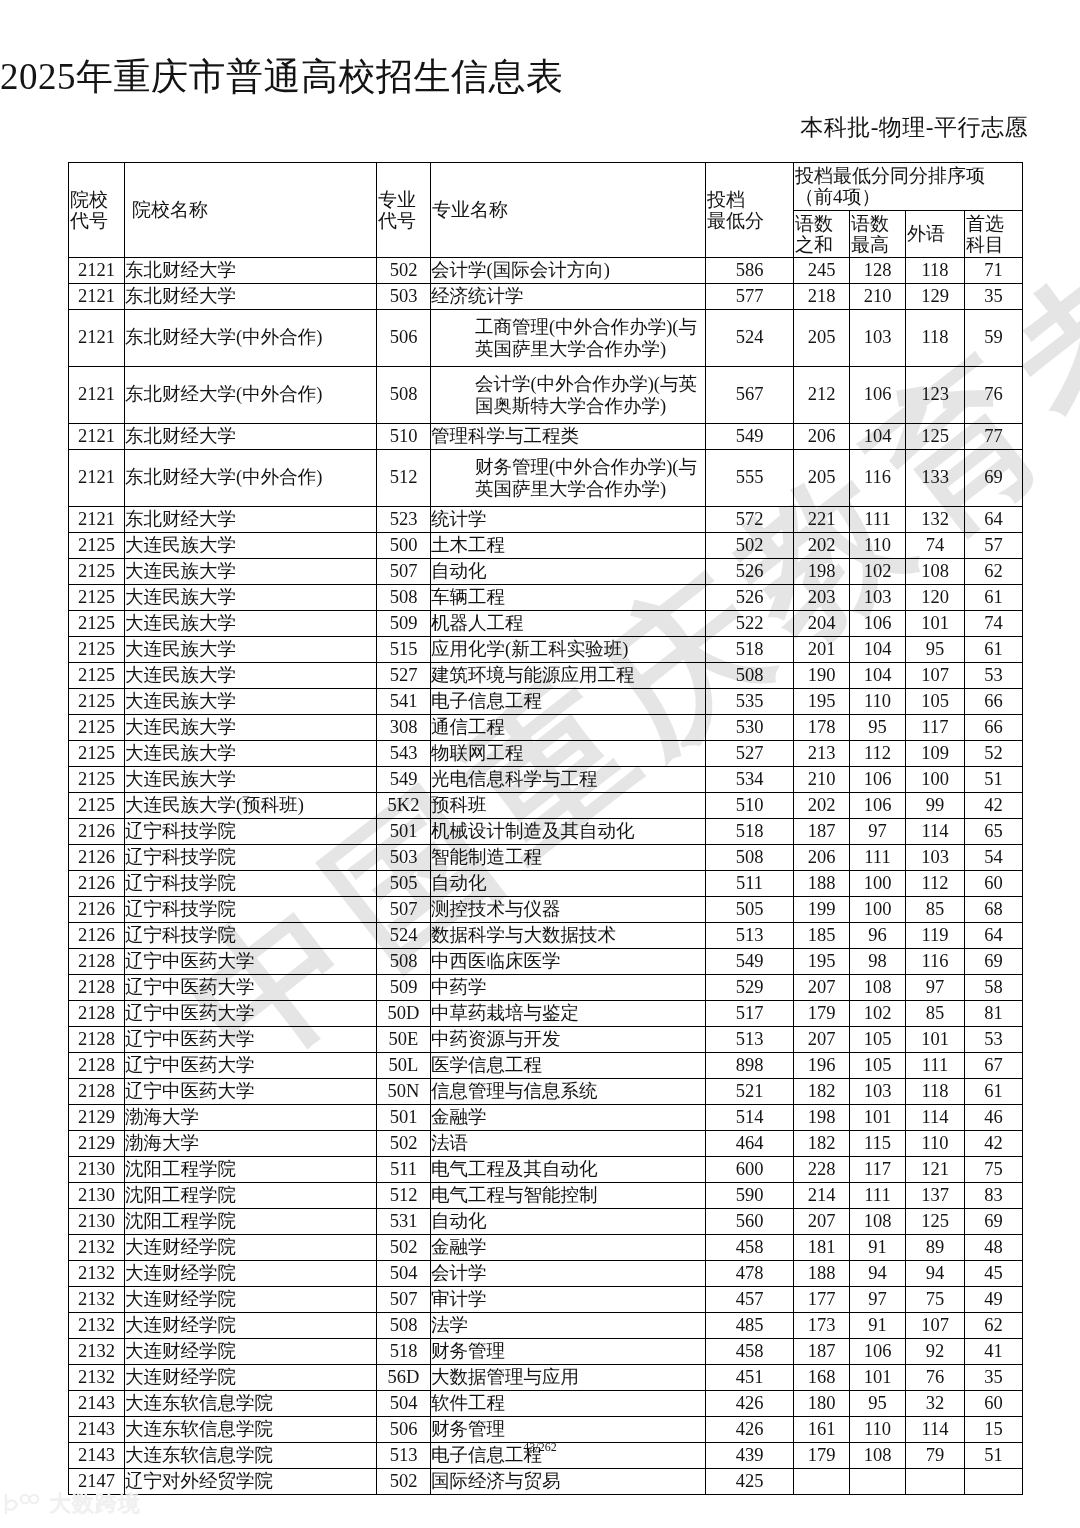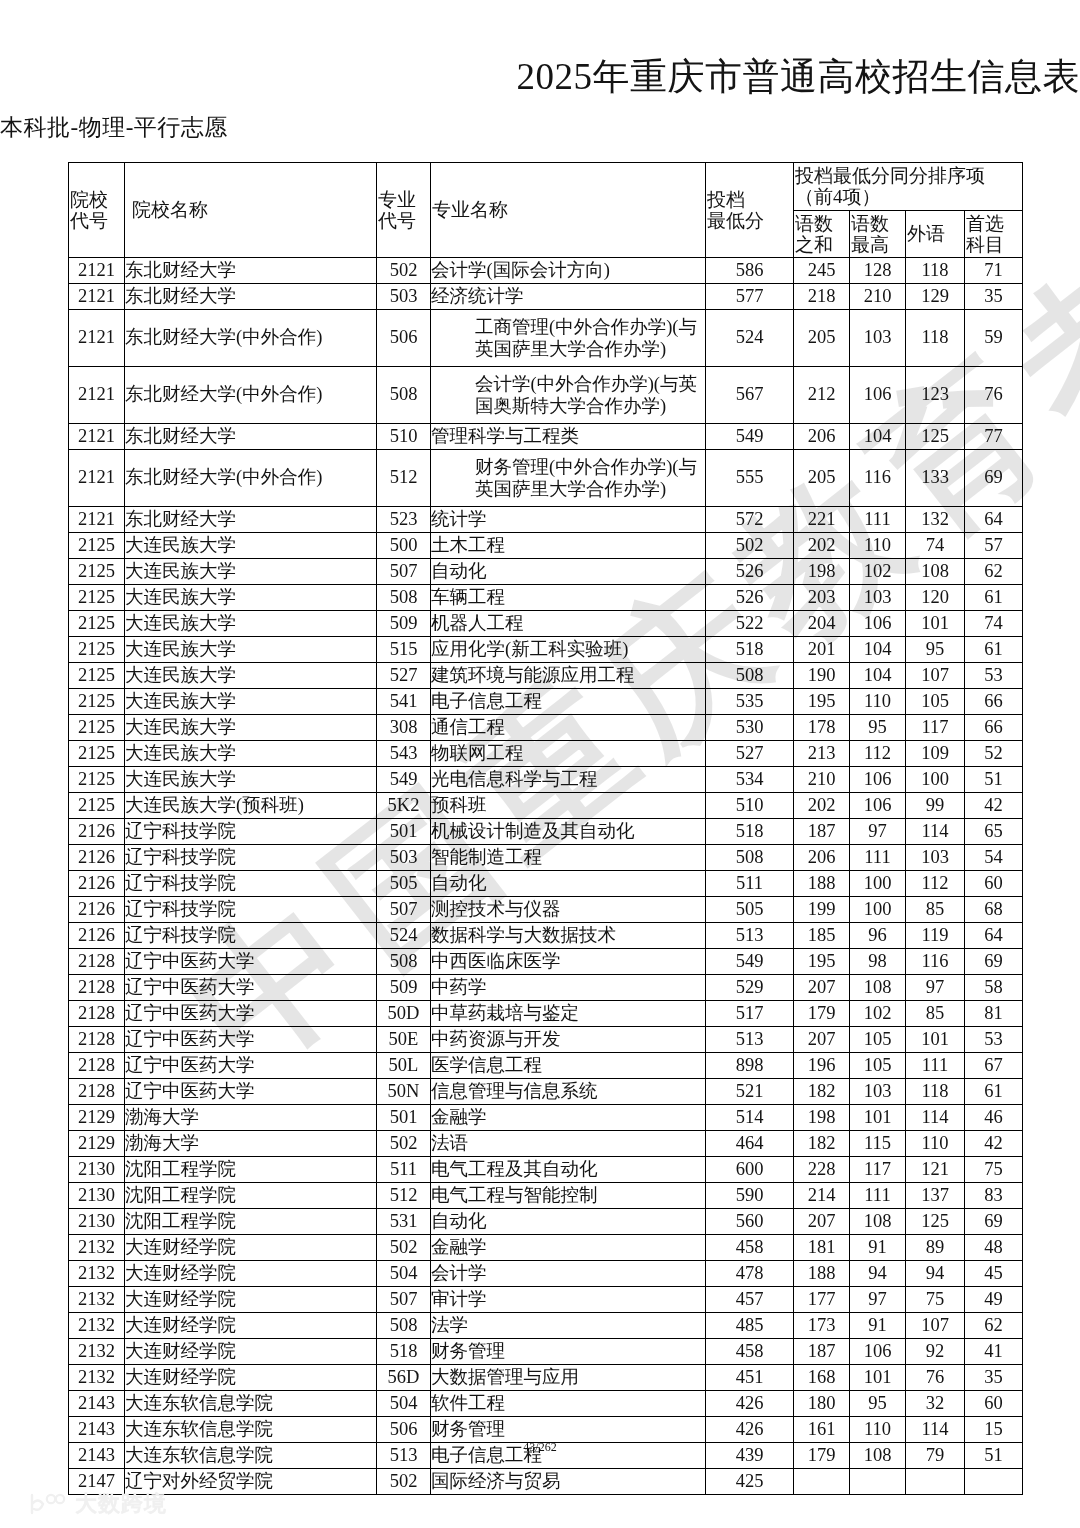--- a/index.html
+++ b/index.html
@@ -51,32 +51,32 @@
     font-size: 155px;
     transform: rotate(-38deg);
   }
 
   
   .title-main {
     position: absolute;
     left: 0;
     top: 52px;
     width: 1080px;
-    text-align: right;
+    text-align: left;
     font-size: 37px;
     font-weight: 400;
     letter-spacing: 0.5px;
     z-index: 6;
   }
   .title-sub {
     position: absolute;
     left: 0;
     top: 112px;
     width: 1028px;
-    text-align: left;
+    text-align: right;
     font-size: 23px;
     font-weight: 400;
     letter-spacing: 0.5px;
     z-index: 6;
     font-family: Liberation Serif, serif;
   }
 
   
   .table-wrap {
     position: absolute;
@@ -147,21 +147,21 @@
     top: 1440px;
     width: 1080px;
     text-align: center;
     font-size: 12px;
     z-index: 6;
   }
 
   
   .brand {
     position: absolute;
-    left: 28px;
+    left: 2px;
     top: 1489px;
     display: flex;
     align-items: center;
     gap: 7px;
     z-index: 7;
   }
   .brand-mark {
     width: 40px;
     height: 24px;
     position: relative;

